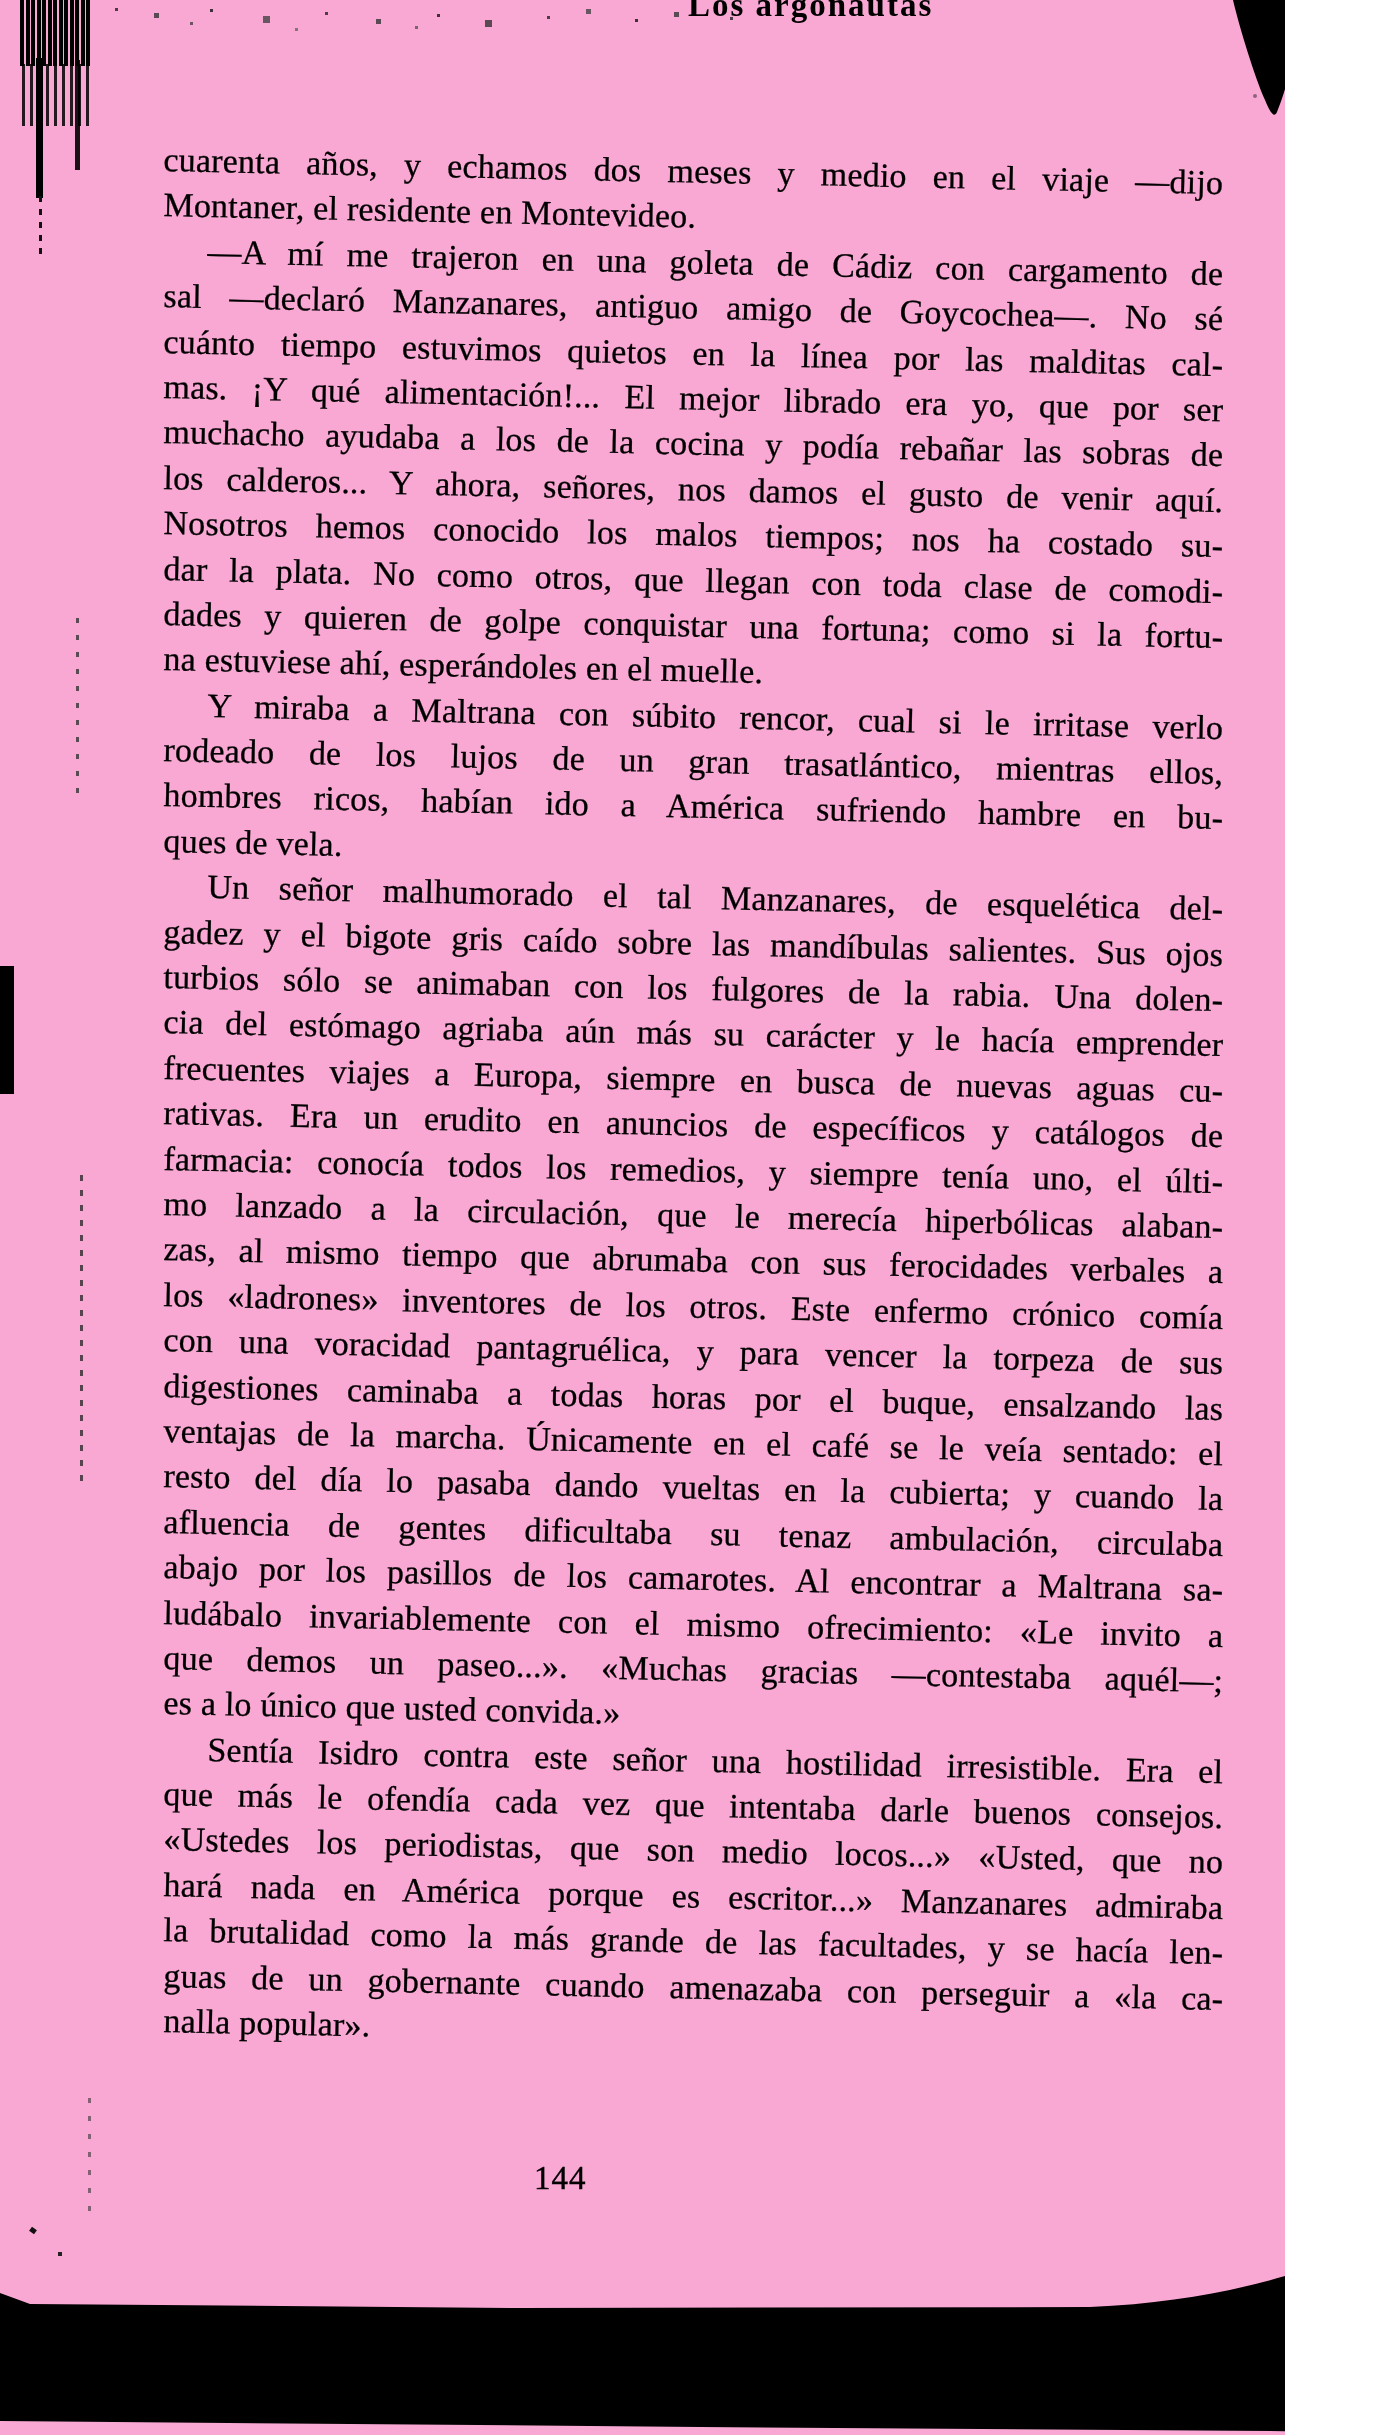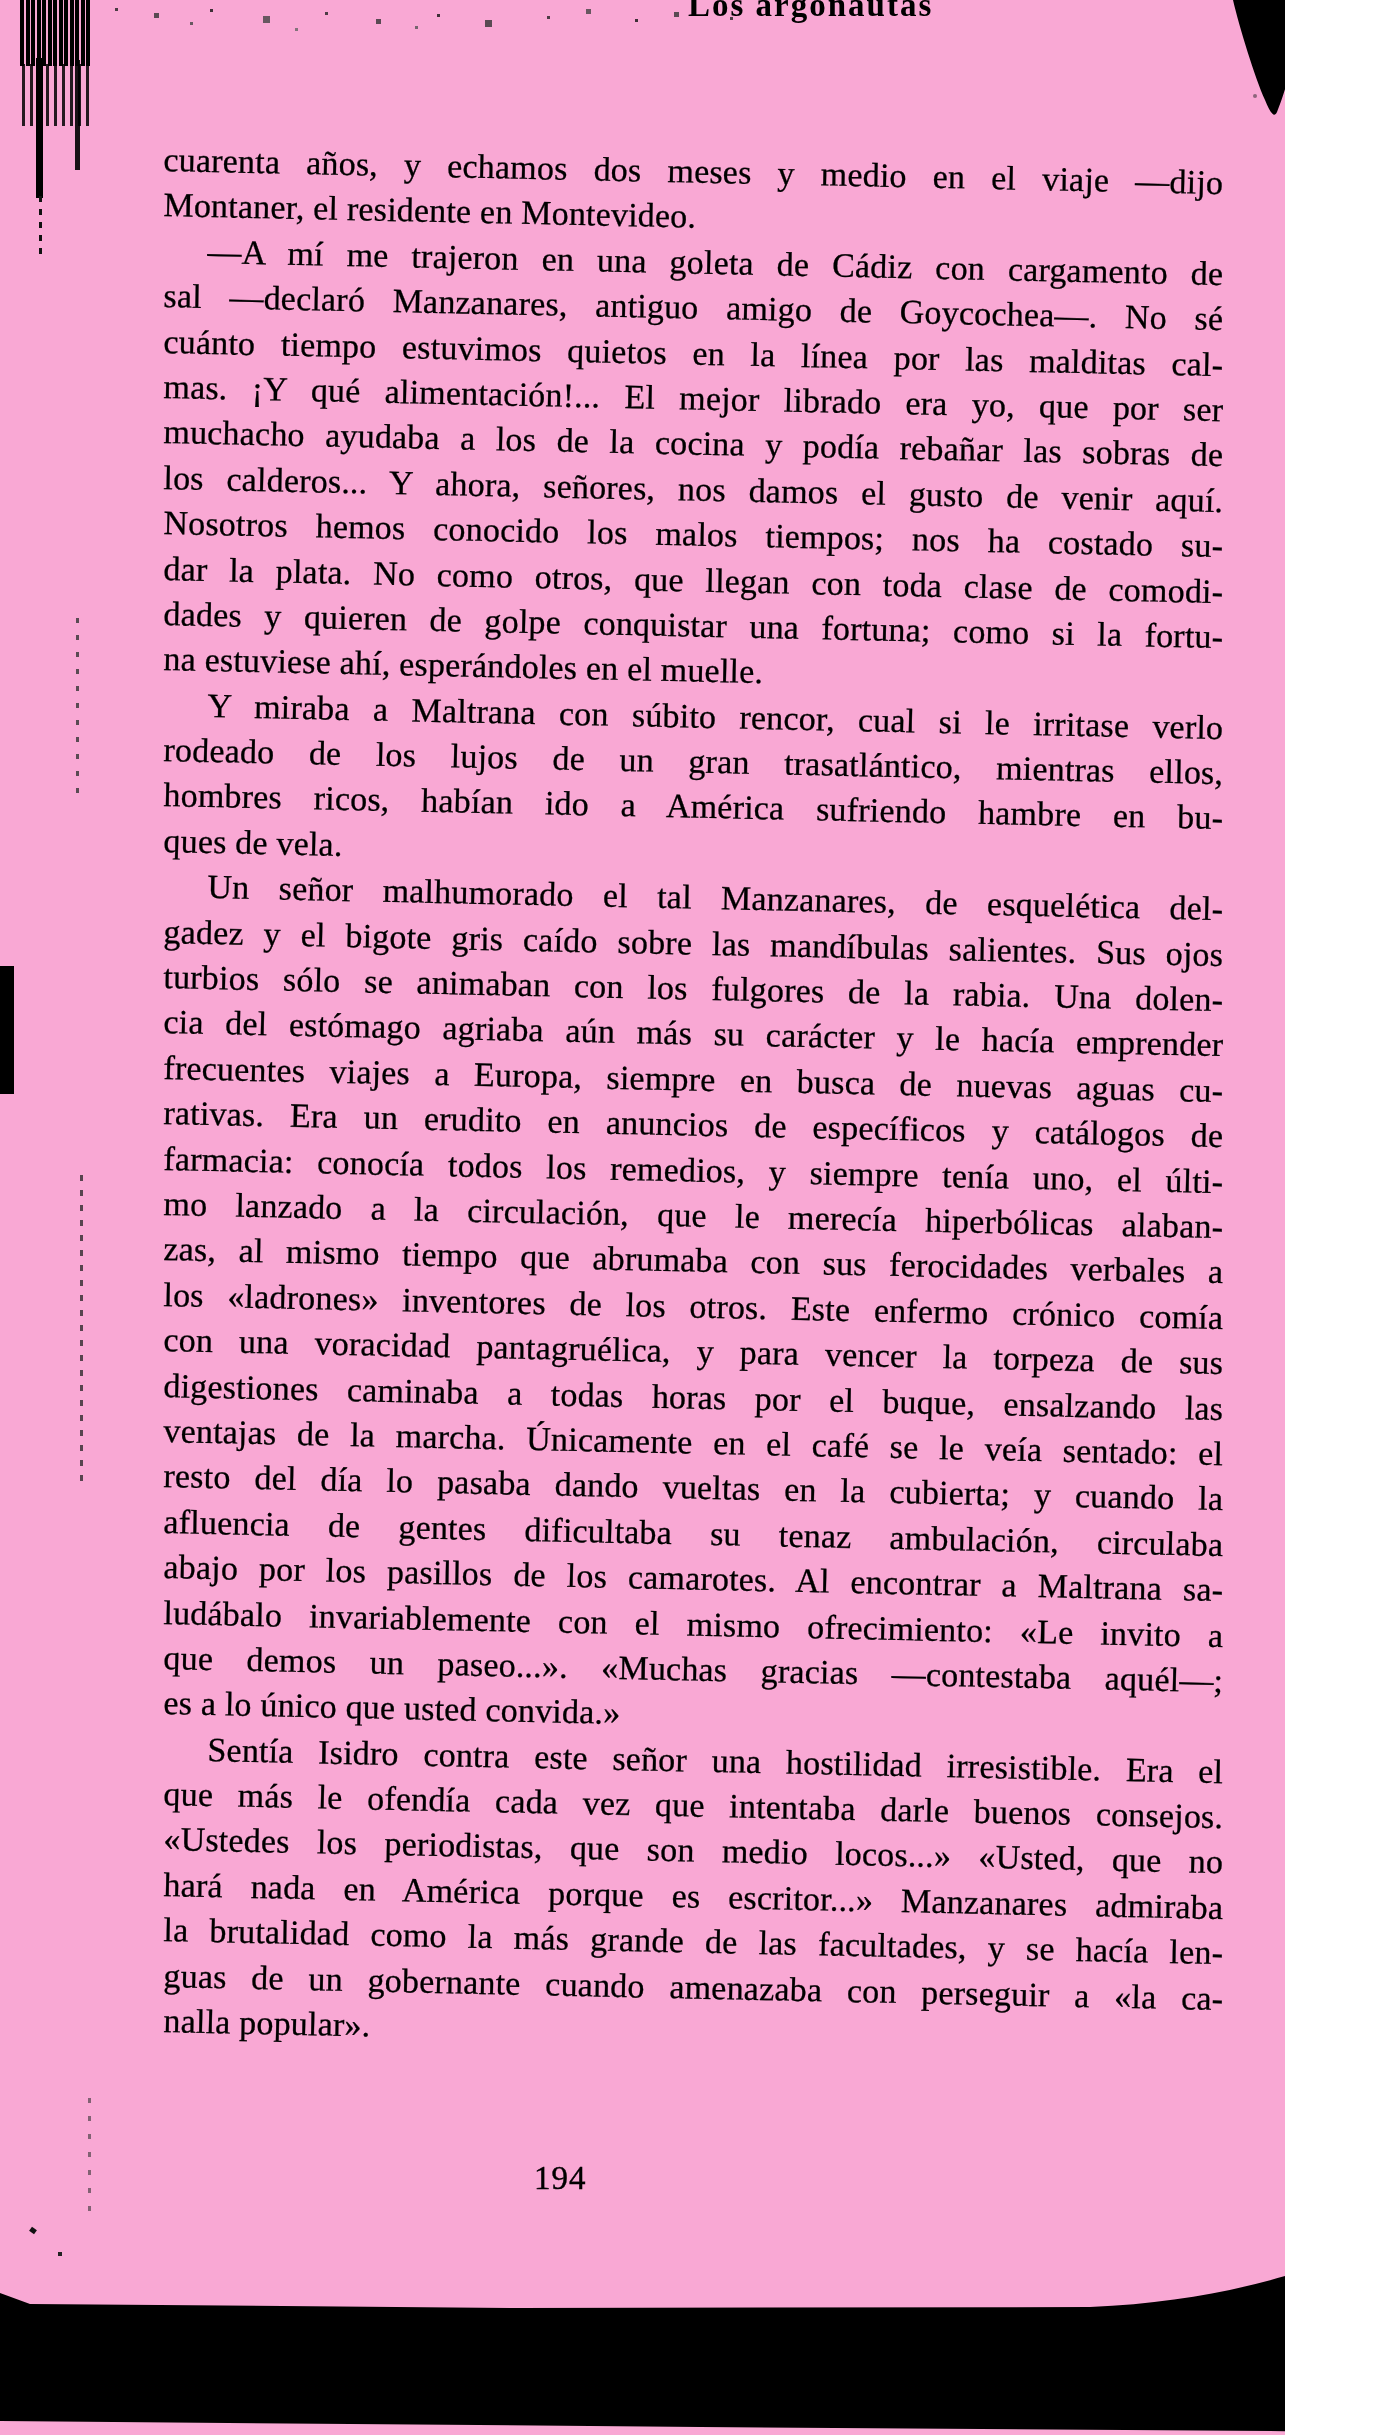--- a/index.html
+++ b/index.html
@@ -166,19 +166,19 @@
       <div class="line last">es a lo único que usted convida.»</div>
       <div class="line indent">Sentía Isidro contra este señor una hostilidad irresistible. Era el</div>
       <div class="line">que más le ofendía cada vez que intentaba darle buenos consejos.</div>
       <div class="line">«Ustedes los periodistas, que son medio locos...» «Usted, que no</div>
       <div class="line">hará nada en América porque es escritor...» Manzanares admiraba</div>
       <div class="line">la brutalidad como la más grande de las facultades, y se hacía len-</div>
       <div class="line">guas de un gobernante cuando amenazaba con perseguir a «la ca-</div>
       <div class="line last">nalla popular».</div>
     </div>
 
-  <div class="folio">194</div>
+  <div class="folio">144</div>
 
   <svg class="bottom-svg" width="1395" height="185" viewBox="0 0 1395 185">
     <path d="M0,43 L30,54 L520,58 L1090,57 C1190,53 1265,34 1330,12 C1358,4 1382,1 1395,1 L1395,182 L700,177 L0,171 Z" fill="#000"></path>
   </svg>
 
 </div>
 
 </body></html>

